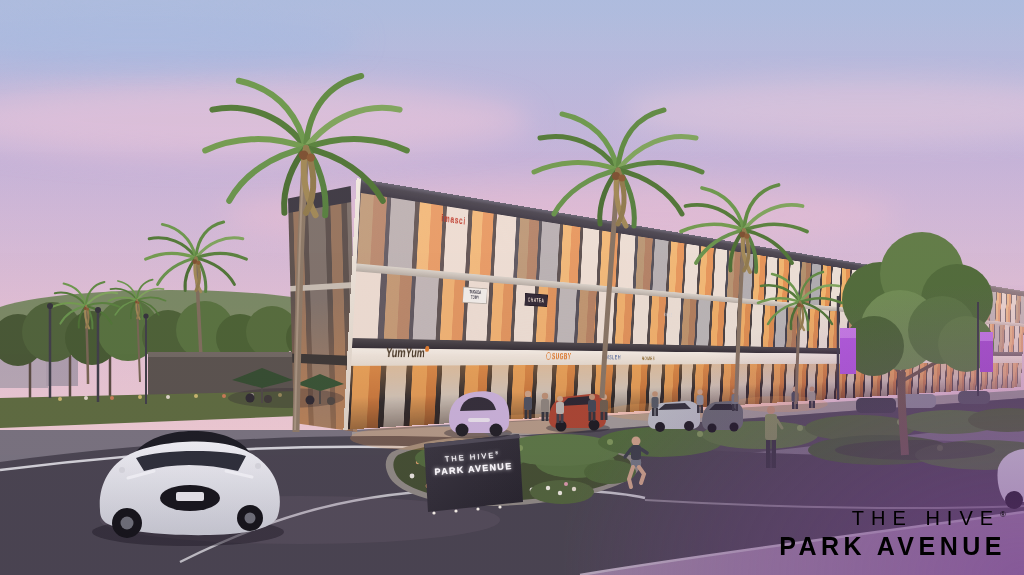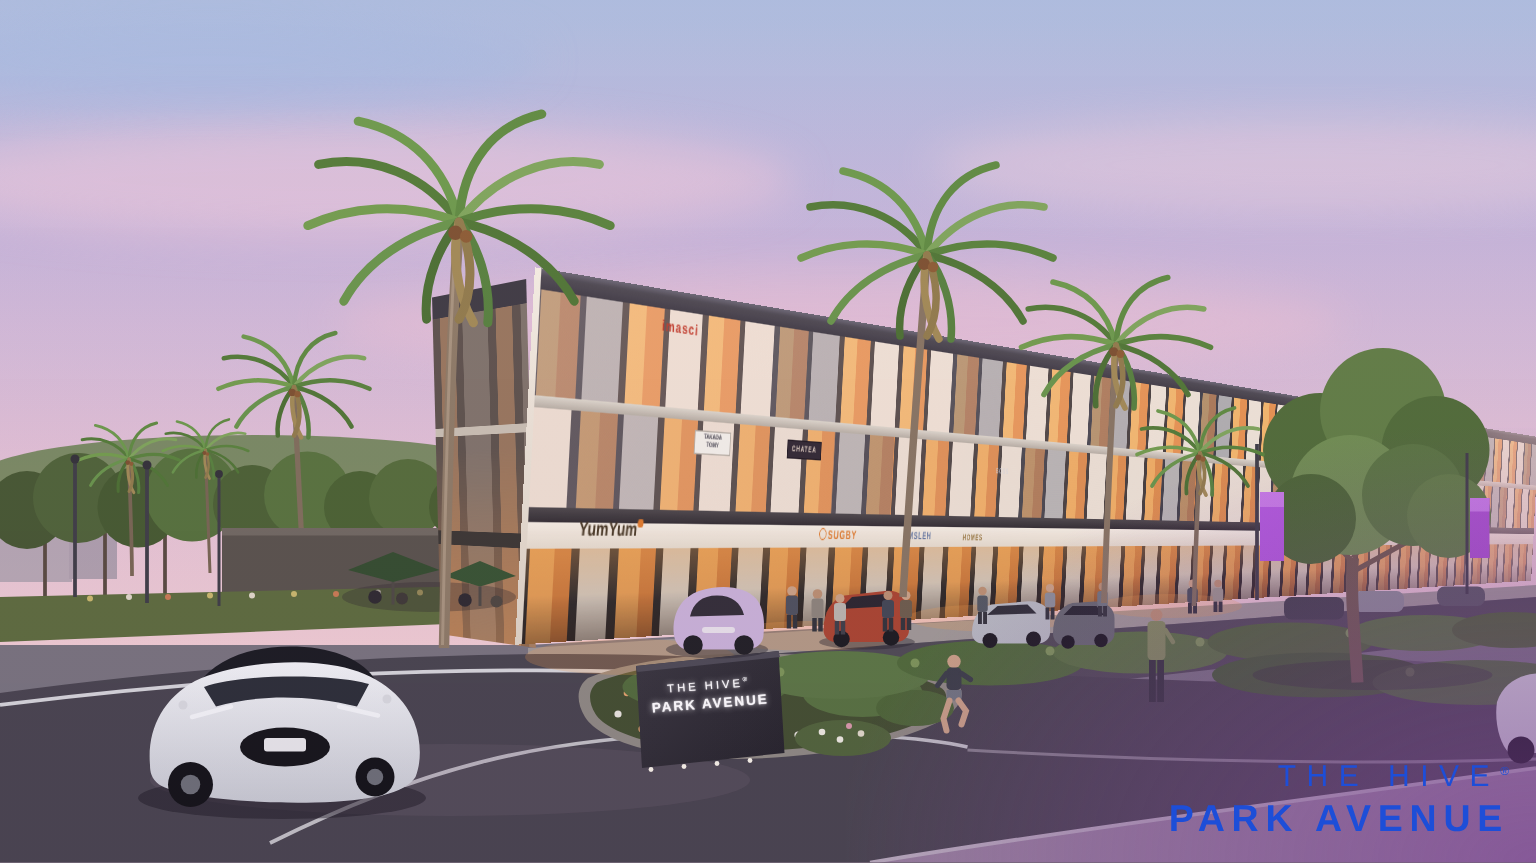--- a/index.html
+++ b/index.html
@@ -60,21 +60,21 @@
      transform:rotate(-4.5deg);text-shadow:0 0 4px rgba(255,255,255,.9),0 0 1px #fff;}
   .monument-text .l1{font-size:7.5px;letter-spacing:2px;}
   .monument-text .l2{font-size:9px;letter-spacing:1.3px;margin-top:2px;font-weight:bold;}
   .monument-text sup{font-size:4px;}
   
   .grade{position:absolute;inset:0;z-index:6;pointer-events:none;
      background:linear-gradient(180deg,rgba(255,195,215,.06),rgba(130,90,150,.08) 88%);}
   .purple-corner{position:absolute;right:0;bottom:0;width:460px;height:290px;z-index:6;pointer-events:none;
      background:radial-gradient(ellipse at 100% 100%,rgba(123,63,150,.58),rgba(123,63,150,.25) 45%,rgba(123,63,150,0) 72%);}
   
-  .logo{position:absolute;right:18px;bottom:14px;z-index:7;color:#1d4ed8;text-align:right;}
+  .logo{position:absolute;right:18px;bottom:14px;z-index:7;color:#000000;text-align:right;}
   .logo .l1{font-size:20px;letter-spacing:7px;font-weight:400;}
   .logo .l1 sup{font-size:8px;letter-spacing:0;}
   .logo .l2{font-size:25px;letter-spacing:4.5px;font-weight:bold;margin-top:2px;}
 </style>
 </head>
 <body>
 
 <div class="stage">
 
 <svg class="bg" width="1024" height="575" viewBox="0 0 1024 575">

